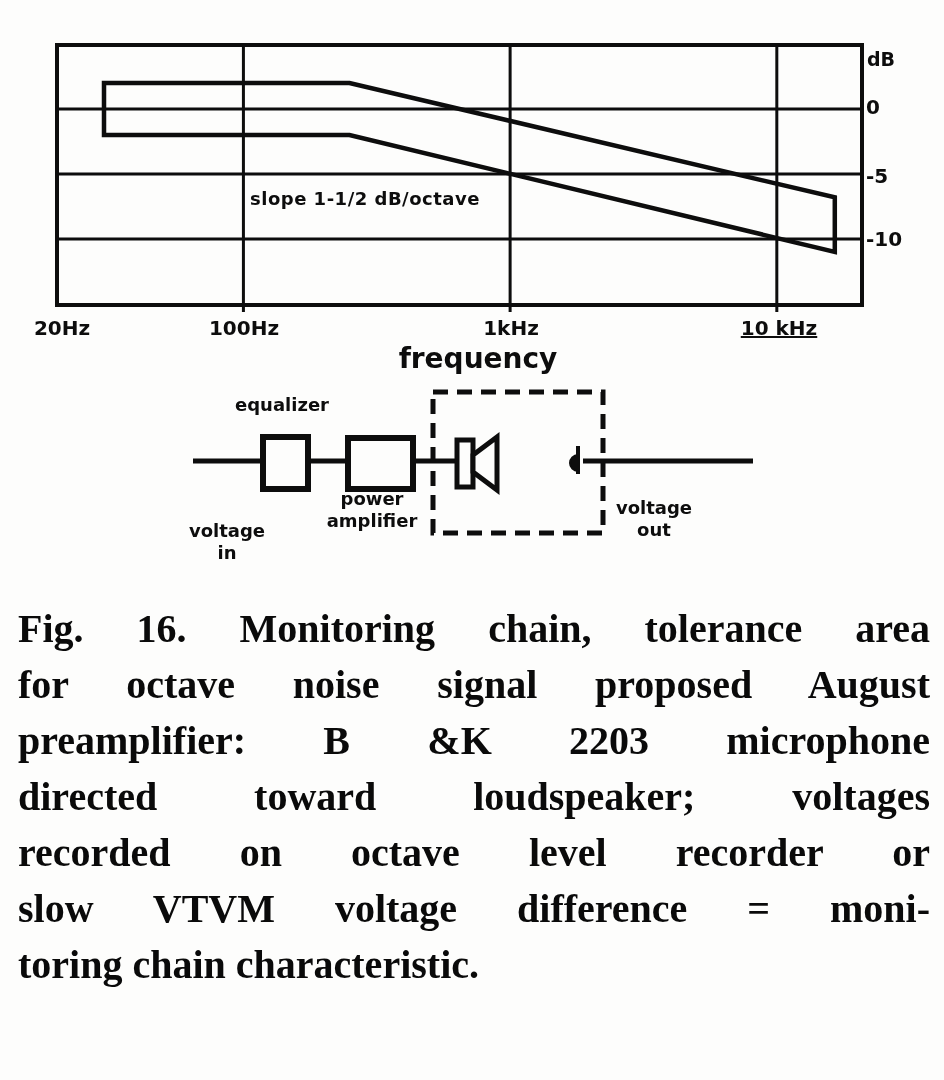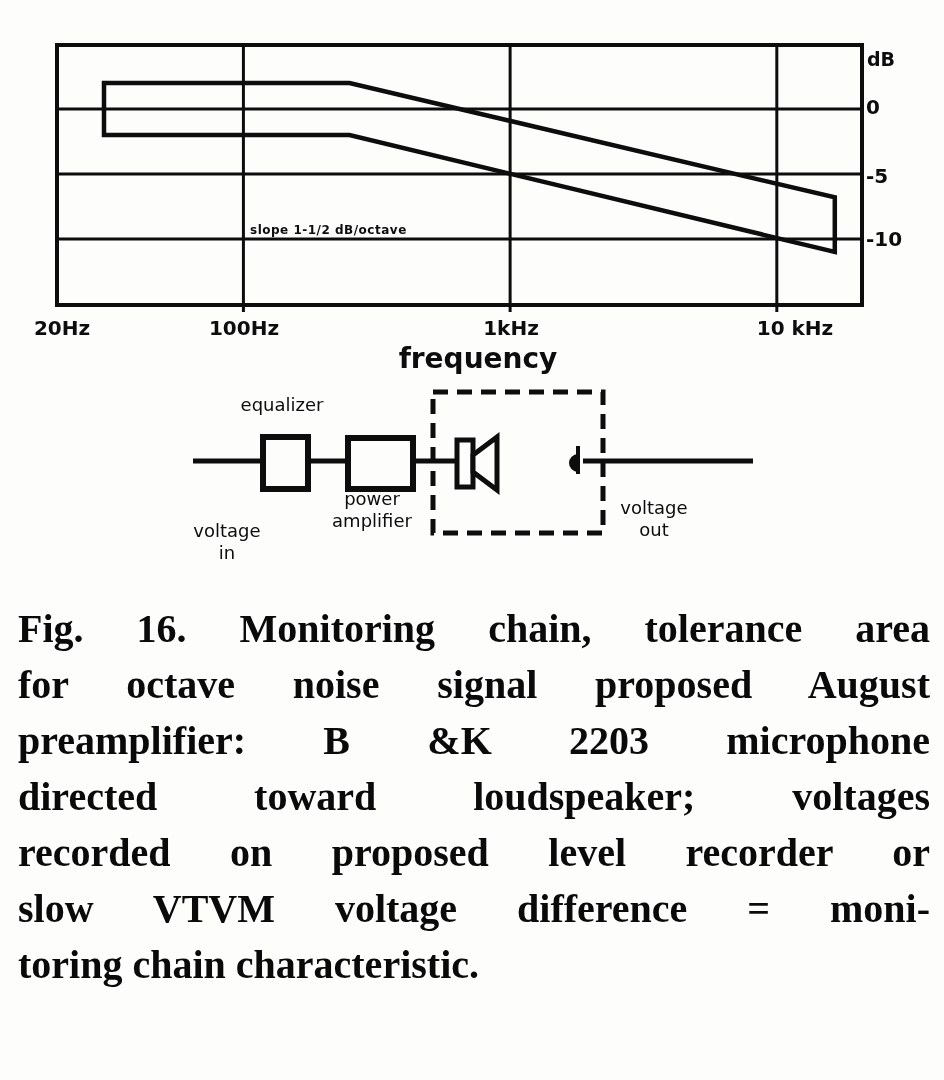--- a/index.html
+++ b/index.html
@@ -5,30 +5,30 @@
   html,body{margin:0;padding:0;background:#ffffff;}
   .page{
     position:relative;width:944px;height:1080px;background:#fdfdfc;
     overflow:hidden;font-family:"DejaVu Sans",sans-serif;color:#0d0d0d;
   }
   
   .chart{position:absolute;left:0;top:0;width:944px;height:380px;}
   #chart-svg{position:absolute;left:0;top:0;}
   .chart-label{position:absolute;font-weight:700;color:#0d0d0d;white-space:nowrap;}
   .xt{font-size:20px;top:316px;transform:translateX(-50%);}
-  .xt-20{left:62px;} .xt-100{left:244px;} .xt-1k{left:511px;} .xt-10k{left:795px;}
+  .xt-20{left:62px;} .xt-100{left:244px;} .xt-1k{left:511px;} .xt-10k{left:779px;text-decoration:underline;}
   .xlab{font-size:28px;top:342px;left:478px;transform:translateX(-50%);}
   .yunit{font-size:19px;left:867px;top:59px;transform:translateY(-50%);}
   .yt{font-size:20px;left:866px;transform:translateY(-50%);}
   .yt-0{top:107px;} .yt-m5{top:176px;} .yt-m10{top:239px;}
-  .ann{font-size:12px;left:250px;top:188px;letter-spacing:0.5px;margin-top:35px;}
+  .ann{font-size:18px;left:250px;top:188px;letter-spacing:0.5px;}
   
   .diagram{position:absolute;left:0;top:380px;width:944px;height:215px;}
   #diag-svg{position:absolute;left:0;top:0;}
-  .d-label{position:absolute;font-weight:400;font-size:18px;line-height:22px;
+  .d-label{position:absolute;font-weight:700;font-size:18px;line-height:22px;
     color:#0d0d0d;text-align:center;transform:translateX(-50%);white-space:nowrap;}
   .lbl-eq{left:282px;top:14px;}
   .lbl-pa{left:372px;top:108px;}
   .lbl-vin{left:227px;top:140px;}
   .lbl-vout{left:654px;top:117px;}
   
   .caption{
     position:absolute;left:18px;top:601px;width:912px;
     font-family:"Liberation Serif",serif;font-weight:700;font-size:40px;color:#0a0a0a;
   }
@@ -110,18 +110,18 @@
       <div>voltage</div>
       <div>out</div>
     </div>
   </div>
 
   <div class="caption">
     <div class="cap-line">Fig. 16. Monitoring chain, tolerance area</div>
     <div class="cap-line">for octave noise signal proposed August</div>
     <div class="cap-line">preamplifier: B &amp;K 2203 microphone</div>
     <div class="cap-line">directed toward loudspeaker; voltages</div>
-    <div class="cap-line">recorded on proposed level recorder or</div>
+    <div class="cap-line">recorded on octave level recorder or</div>
     <div class="cap-line">slow VTVM voltage difference = moni-</div>
     <div class="cap-line last">toring chain characteristic.</div>
   </div>
 
 </div>
 
 </body></html>

